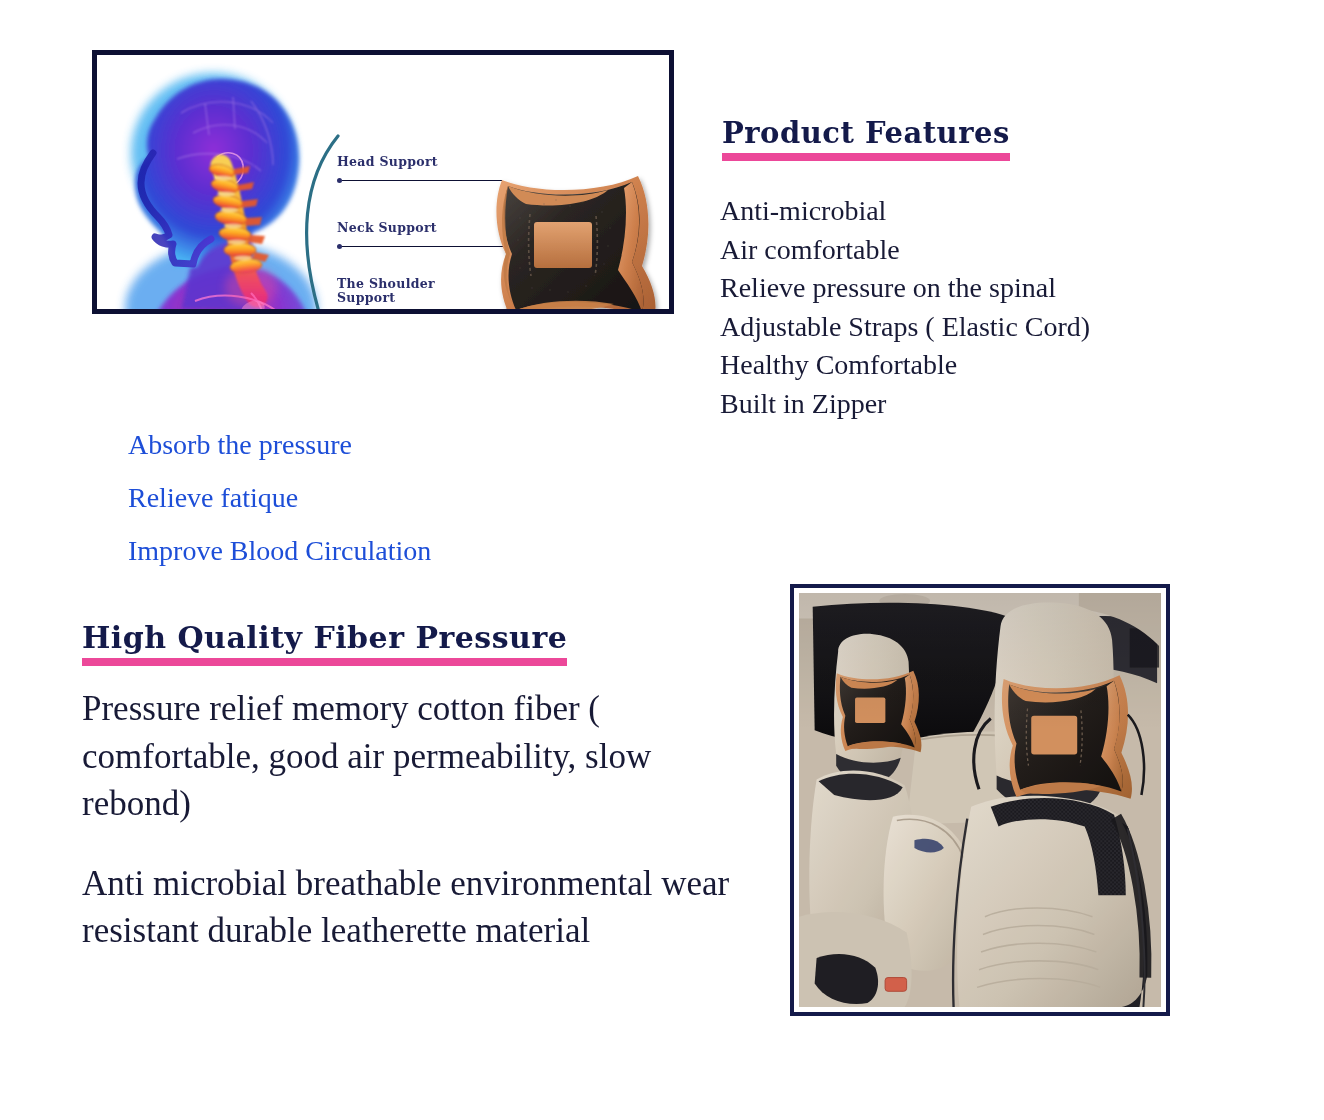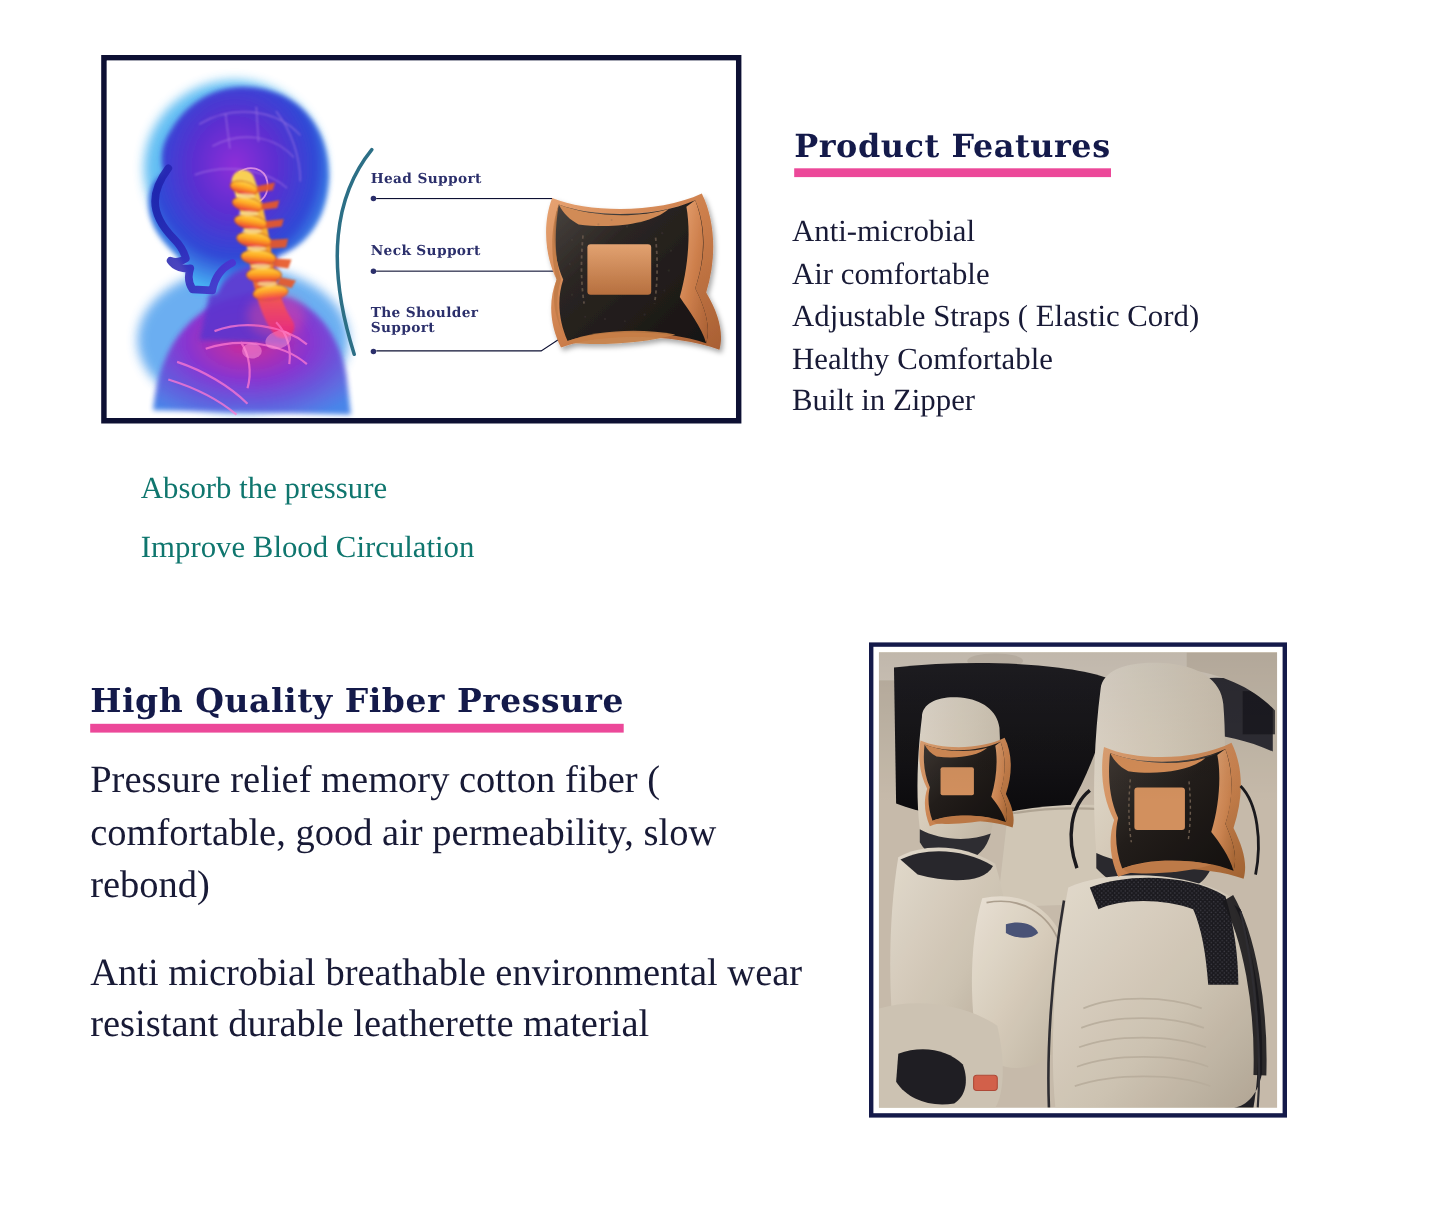--- a/index.html
+++ b/index.html
@@ -34,21 +34,21 @@
   .body-line {
     font-family: "Liberation Serif", "DejaVu Serif", serif;
     color: #181a36;
   }
 
   
   #anatomy-figure {
     left: 92px;
     top: 50px;
     width: 582px;
-    height: 335px;
+    height: 264px;
     border: 5px solid #0d1033;
     background: #ffffff;
     box-sizing: border-box;
     overflow: hidden;
   }
   #anatomy-inner {
     position: absolute;
     inset: 0;
     background: #ffffff;
   }
@@ -88,21 +88,21 @@
 
   
   #benefits-list {
     left: 128px;
     top: 418px;
     width: 540px;
   }
   #benefits-list .benefit {
     font-size: 28px;
     line-height: 53px;
-    color: #0f766e;
+    color: #1d4ed8;
     white-space: nowrap;
   }
 
   
   #fiber-heading {
     left: 82px;
     top: 620px;
     font-size: 30px;
   }
   #fiber-body {
@@ -377,39 +377,41 @@
 
         <path d="M34 18 C62 28 110 28 144 14 C112 26 64 28 34 18 Z" fill="#ffffff" opacity="0.16"></path>
       </g>
     </svg>
 
   </div>
 </div>
 
 <div class="abs" id="benefits-list">
   <div class="benefit body-line">Absorb the pressure</div>
+  <div class="benefit body-line">Relieve fatique</div>
   <div class="benefit body-line">Improve Blood Circulation</div>
 </div>
 
 <div class="abs section-heading" id="fiber-heading">
   <span class="hd-underline">High Quality Fiber Pressure</span>
 </div>
 
 <div class="abs" id="fiber-body">
   <p>Pressure relief memory cotton fiber ( comfortable, good air permeability, slow rebond)</p>
   <p>Anti microbial breathable environmental wear resistant durable leatherette material</p>
 </div>
 
 <div class="abs section-heading" id="features-heading">
   <span class="hd-underline">Product Features</span>
 </div>
 
 <div class="abs" id="features-list">
   <div class="feature body-line">Anti-microbial</div>
   <div class="feature body-line">Air comfortable</div>
+  <div class="feature body-line">Relieve pressure on the spinal</div>
   <div class="feature body-line">Adjustable Straps ( Elastic Cord)</div>
   <div class="feature body-line">Healthy Comfortable</div>
   <div class="feature body-line">Built in Zipper</div>
 </div>
 
 <div class="abs" id="car-photo-frame">
   <div id="car-photo">
     <svg width="100%" height="100%" viewBox="0 0 370 422" preserveAspectRatio="none">
       <defs>
         <linearGradient id="beigeSeat" x1="0" y1="0" x2="1" y2="1">

